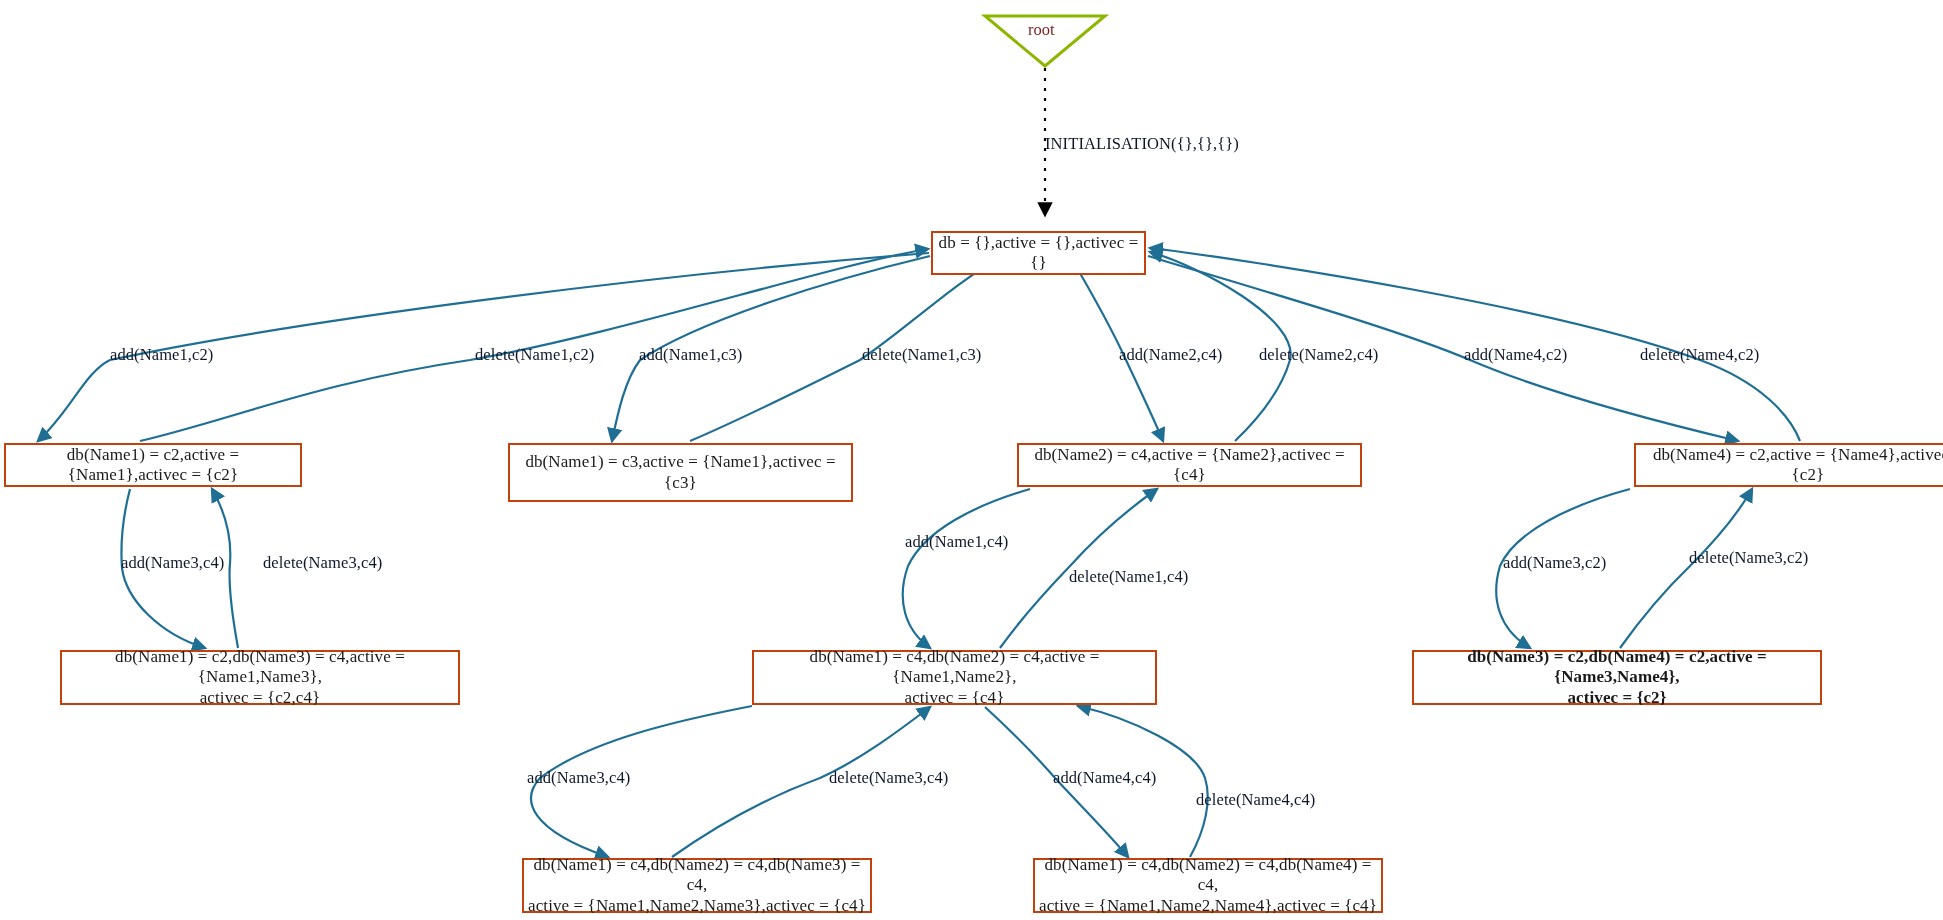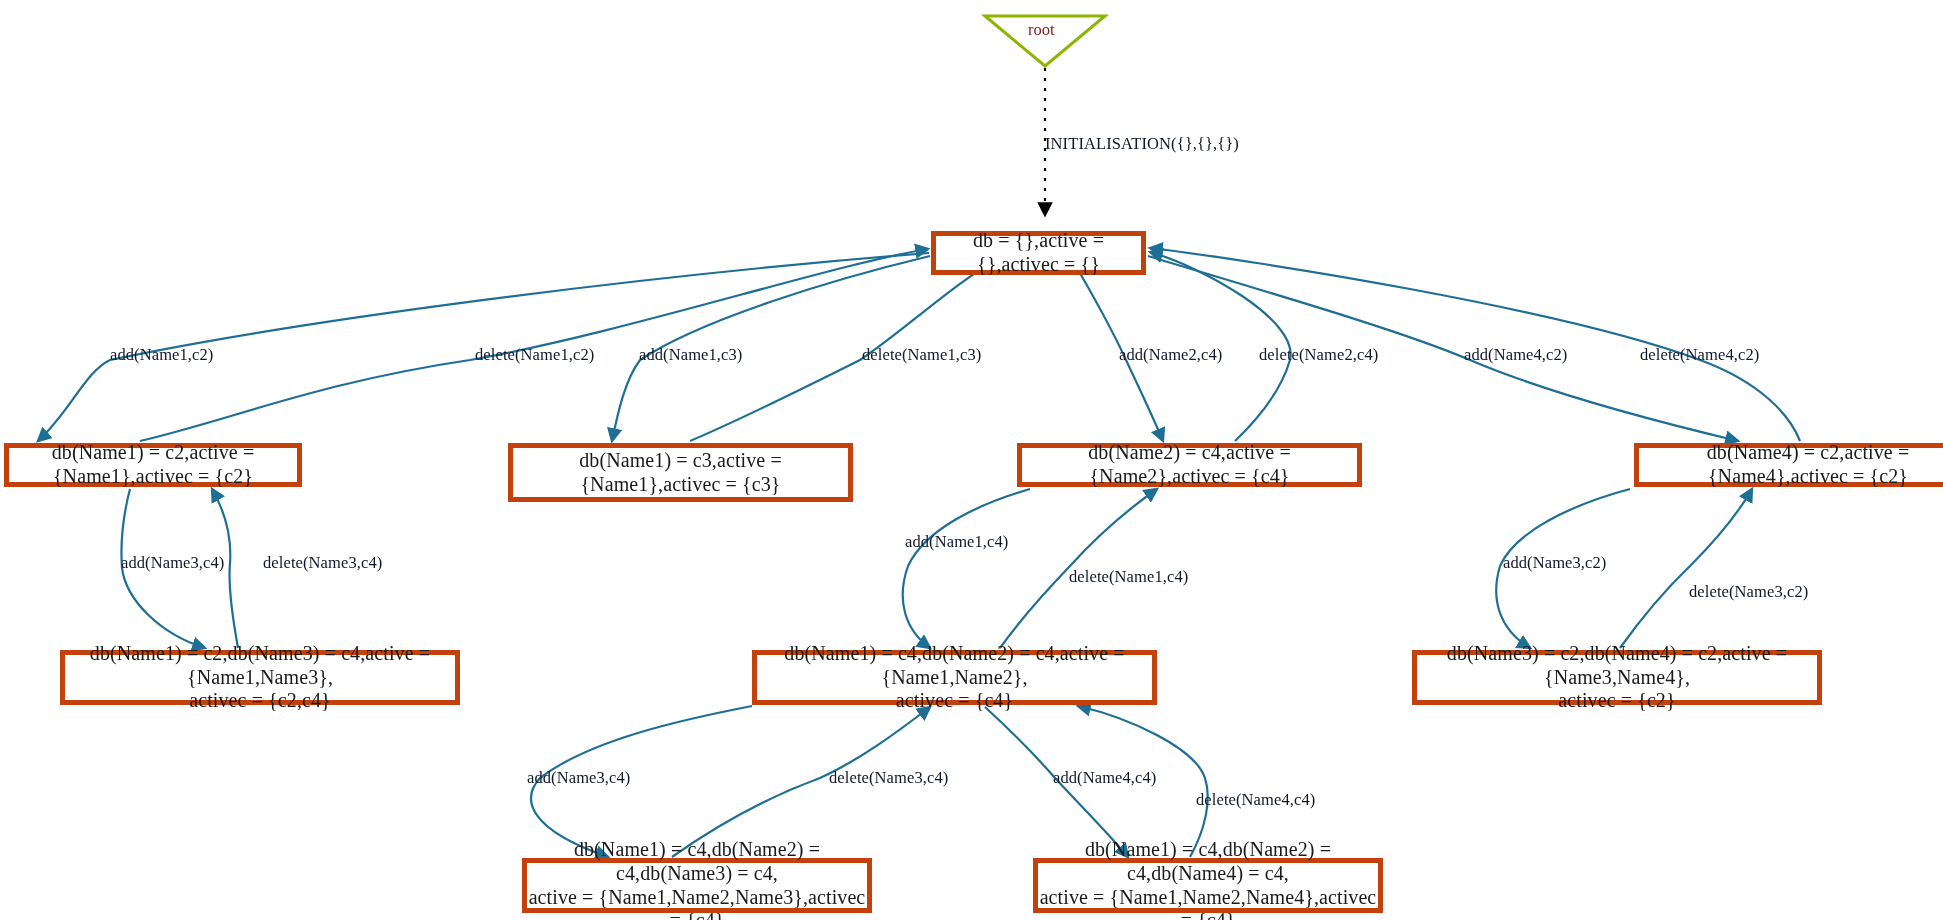--- a/index.html
+++ b/index.html
@@ -22,27 +22,27 @@
     position: absolute;
     left: 0;
     top: 0;
     width: 1943px;
     height: 920px;
   }
   .node-box {
     position: absolute;
     box-sizing: border-box;
     background: #ffffff;
-    border: 5px solid #c2410c;
+    border: 2px solid #c2410c;
     display: flex;
     align-items: center;
     justify-content: center;
     text-align: center;
     font-family: "Liberation Serif", serif;
-    font-size: 20px;
+    font-size: 17px;
     color: #1a1a1a;
     line-height: 1.18;
     white-space: pre-line;
     letter-spacing: 0.1px;
   }
   .edge-label {
     position: absolute;
     font-family: "Liberation Serif", serif;
     font-size: 16.5px;
     color: #0f172a;
@@ -115,21 +115,21 @@
   <div class="node-box" style="left:1017px; top:443px; width:345px; height:44px;">db(Name2) = c4,active = {Name2},activec = {c4}</div>
 
   <div class="node-box" style="left:1591px; top:443px; width:348px; height:44px;margin-left:43px;">db(Name4) = c2,active = {Name4},activec = {c2}</div>
 
   <div class="node-box" style="left:60px; top:650px; width:400px; height:55px;">db(Name1) = c2,db(Name3) = c4,active = {Name1,Name3},
 activec = {c2,c4}</div>
 
   <div class="node-box" style="left:752px; top:650px; width:405px; height:55px;">db(Name1) = c4,db(Name2) = c4,active = {Name1,Name2},
 activec = {c4}</div>
 
-  <div class="node-box" style="left:1412px; top:650px; width:410px; height:55px;">db(Name3) = c2,db(Name4) = c2,active = {Name3,Name4},
+  <div class="node-box" style="left:1412px; top:650px; width:410px; height:55px;font-weight:bold;">db(Name3) = c2,db(Name4) = c2,active = {Name3,Name4},
 activec = {c2}</div>
 
   <div class="node-box" style="left:522px; top:858px; width:350px; height:55px;">db(Name1) = c4,db(Name2) = c4,db(Name3) = c4,
 active = {Name1,Name2,Name3},activec = {c4}</div>
 
   <div class="node-box" style="left:1033px; top:858px; width:350px; height:55px;">db(Name1) = c4,db(Name2) = c4,db(Name4) = c4,
 active = {Name1,Name2,Name4},activec = {c4}</div>
 
   <div class="edge-label" style="left:1045px; top:134px;">INITIALISATION({},{},{})</div>
   <div class="edge-label" style="left:110px; top:345px;">add(Name1,c2)</div>
@@ -138,19 +138,19 @@
   <div class="edge-label" style="left:862px; top:345px;">delete(Name1,c3)</div>
   <div class="edge-label" style="left:1119px; top:345px;">add(Name2,c4)</div>
   <div class="edge-label" style="left:1259px; top:345px;">delete(Name2,c4)</div>
   <div class="edge-label" style="left:1464px; top:345px;">add(Name4,c2)</div>
   <div class="edge-label" style="left:1640px; top:345px;">delete(Name4,c2)</div>
   <div class="edge-label" style="left:121px; top:553px;">add(Name3,c4)</div>
   <div class="edge-label" style="left:263px; top:553px;">delete(Name3,c4)</div>
   <div class="edge-label" style="left:905px; top:532px;">add(Name1,c4)</div>
   <div class="edge-label" style="left:1069px; top:567px;">delete(Name1,c4)</div>
   <div class="edge-label" style="left:1503px; top:553px;">add(Name3,c2)</div>
-  <div class="edge-label" style="left:1689px; top:582px;">delete(Name3,c2)</div>
+  <div class="edge-label" style="left:1689px; top:548px;">delete(Name3,c2)</div>
   <div class="edge-label" style="left:527px; top:768px;">add(Name3,c4)</div>
   <div class="edge-label" style="left:829px; top:768px;">delete(Name3,c4)</div>
   <div class="edge-label" style="left:1053px; top:768px;">add(Name4,c4)</div>
   <div class="edge-label" style="left:1196px; top:764px;margin-top:26px;">delete(Name4,c4)</div>
 
 </div>
 
 </body></html>

